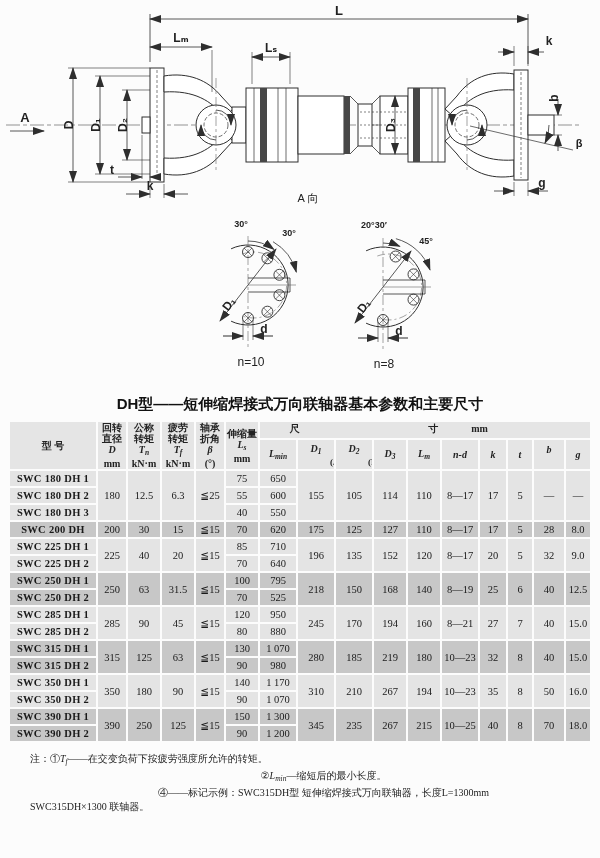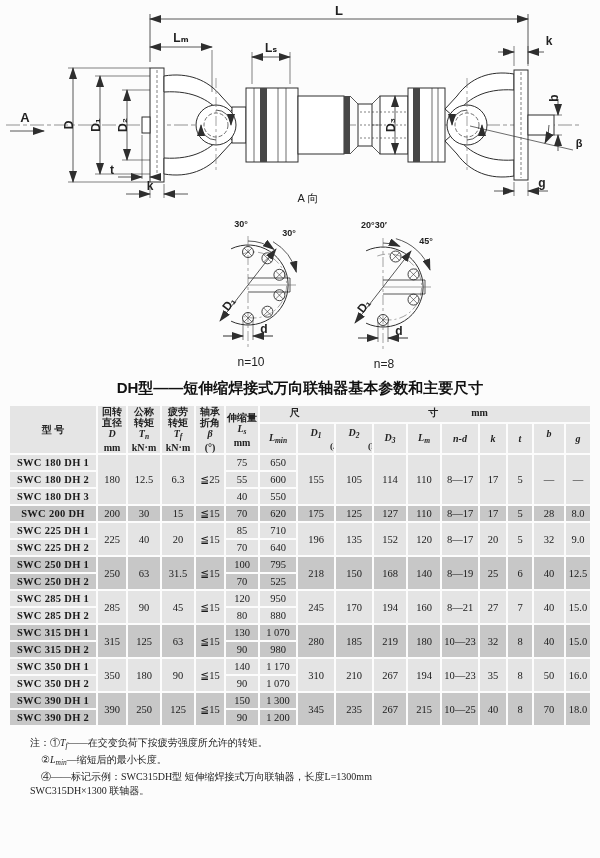--- a/index.html
+++ b/index.html
@@ -5,21 +5,21 @@
   html,body{margin:0;padding:0;}
   body{
     width:600px;height:858px;background:#fcfcfc;overflow:hidden;
     font-family:"Liberation Serif","DejaVu Serif",serif;color:#1a1a1a;
   }
   svg{display:block;}
   svg text{font-family:"Liberation Sans","DejaVu Sans",sans-serif;font-weight:bold;fill:#222;}
   svg text.thin{font-weight:normal;}
   .title{
     text-align:center;font-family:"Liberation Sans","DejaVu Sans",sans-serif;
-    font-weight:bold;font-size:15px;line-height:20px;margin-top:2px;color:#111;
+    font-weight:bold;font-size:15px;line-height:20px;margin-top:18px;color:#111;
   }
   table.spec{
     border-collapse:separate;border-spacing:2px;table-layout:fixed;
     width:584px;margin:6px auto 0 auto;font-size:10.5px;
   }
   table.spec th,table.spec td{
     background:#e4e4e4;text-align:center;vertical-align:middle;padding:0;overflow:hidden;
   }
   table.spec thead th{
     background:#e5e5e5;font-weight:bold;font-size:10px;line-height:11px;color:#222;
@@ -33,21 +33,21 @@
   .sym{font-style:italic;font-family:"Liberation Serif","DejaVu Serif",serif;}
   .sb{font-size:7.5px;vertical-align:-2px;font-style:italic;}
   .nt{font-size:9px;line-height:10px;font-weight:bold;padding-left:32px;}
   .band{position:relative;height:14px;}
   .band span{position:absolute;top:0;}
   .band .p1{left:9%;}
   .band .p2{left:51%;}
   .band .p3{left:64%;}
   .notes{margin:9px 0 0 30px;font-size:10px;line-height:14px;color:#222;}
   .notes .ln{white-space:nowrap;}
-  .notes .ind1{margin-left:11px;}
+  .notes .ind1{margin-left:17px;text-align:center;}
   .notes .ind2{}
 </style>
 </head>
 <body>
 
 <svg width="600" height="376" viewBox="0 0 600 376">
   <defs>
     <marker id="ae" markerWidth="12" markerHeight="8" refX="11" refY="4" orient="auto" markerUnits="userSpaceOnUse">
       <path d="M0,0 L12,4 L0,8 Z" fill="#2e2e2e"></path>
     </marker>

